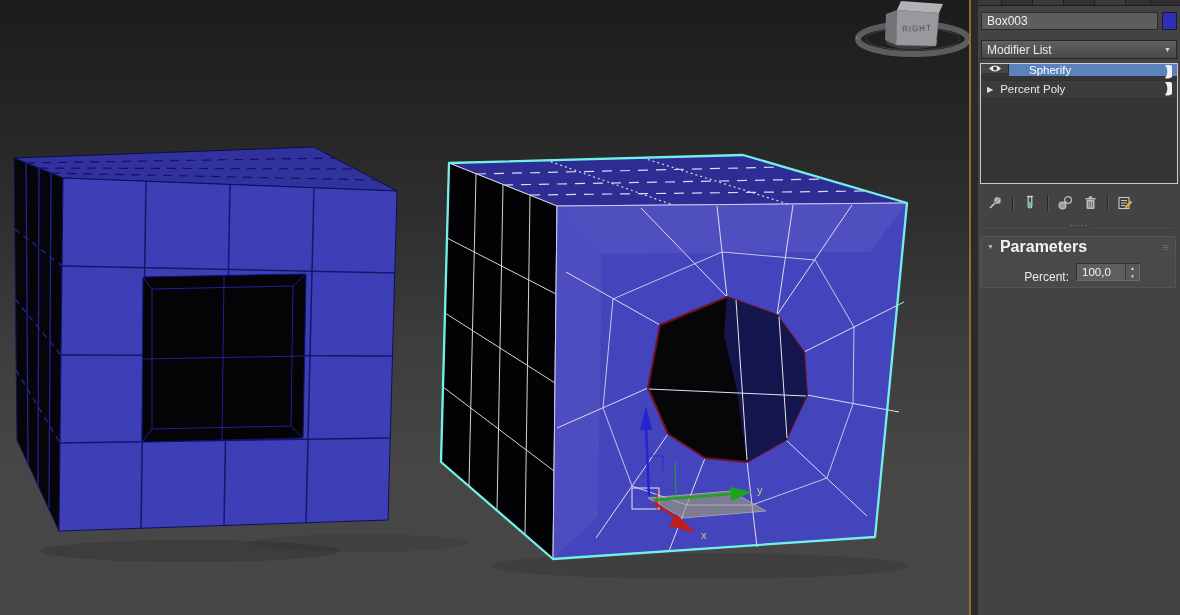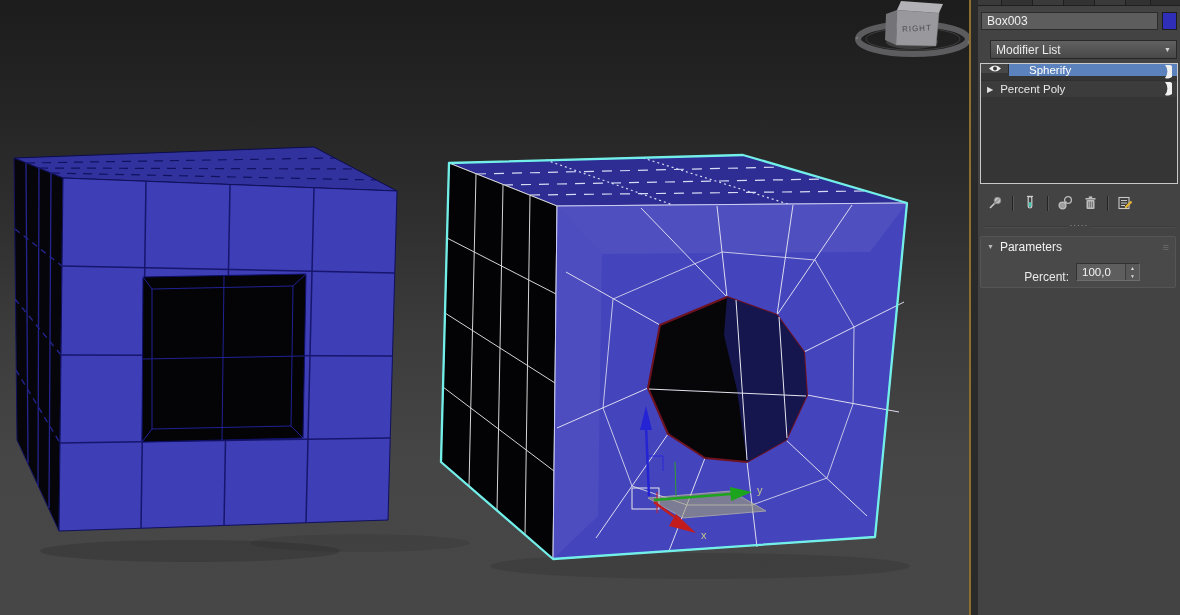--- a/index.html
+++ b/index.html
@@ -24,21 +24,21 @@
   .tabs-sliver .tab.t1{width:23px;}
   .tabs-sliver .tab.t2{width:30px;background:#323232;}
   .tabs-sliver .tab.t3{width:30px;}
   .tabs-sliver .tab.t4{width:30px;background:#323232;}
   .tabs-sliver .tab.t5{width:30px;}
   .tabs-sliver .tab.t6{width:24px;background:#323232;}
   .name-row{margin:6px 3px 0 3px;display:flex;gap:4px;}
   .name-field{flex:1;height:16px;background:#5d5d5d;border:1px solid #2b2b2b;color:#efefef;
     font-size:12px;line-height:16px;padding:0 5px;}
   .color-swatch{width:13px;height:16px;background:#2e2eb8;border:1px solid #1c1c1c;}
-  .modifier-list-row{margin:10px 3px 0 12px;height:17px;border:1px solid #282828;
+  .modifier-list-row{margin:10px 3px 0 3px;height:17px;border:1px solid #282828;
     background:linear-gradient(#616161,#484848);display:flex;align-items:center;
     justify-content:space-between;padding:0 5px;color:#eaeaea;}
   .dd-arrow{font-size:7px;color:#d5d5d5;}
   .stack-box{margin:4px 2px 0 2px;height:119px;background:#353535;border:1px solid #c9c9c9;}
   .stack-row{display:flex;height:16px;align-items:flex-start;position:relative;}
   .eye-cell{width:27px;background:#474747;border-right:1px solid #2c2c2c;display:flex;
     align-items:center;justify-content:center;}
   .row-label-wrap{flex:1;background:#5b82bd;color:#ffffff;font-size:11.5px;display:flex;
     align-items:center;padding-left:20px;position:relative;}
   .stack-row.plain{background:#3c3c3c;border-top:1px solid #303030;color:#e8e8e8;
@@ -47,21 +47,21 @@
   .crescent{position:absolute;right:5px;top:1px;}
   .stack-toolbar{margin-top:8px;height:22px;display:flex;align-items:center;padding-left:9px;gap:9px;}
   .tb-sep{width:1px;height:15px;background:#242424;box-shadow:1px 0 0 #565656;}
   .tb-icon{display:block;cursor:pointer;}
   .hsep{margin:8px 5px 0 5px;display:flex;align-items:center;gap:3px;height:8px;}
   .hsep .hline{flex:1;border-top:1px solid #3a3a3a;box-shadow:0 1px 0 #4d4d4d;}
   .hsep .grip-dots{font-size:8px;color:#9a9a9a;letter-spacing:1px;line-height:8px;}
   .rollout{margin:6px 4px 0 2px;background:#494949;border:1px solid #555555;border-radius:2px;}
   .rollout-header{height:19px;display:flex;align-items:center;padding:0 6px;gap:6px;}
   .rollout-tri{font-size:7px;color:#bbbbbb;}
-  .rollout-title{font-weight:normal;font-size:12px;color:#f2f2f2;}
+  .rollout-title{font-weight:bold;font-size:16px;color:#f2f2f2;}
   .rollout-grip{margin-left:auto;color:#6e6e6e;font-size:11px;}
   .rollout-body{height:31px;display:flex;align-items:center;}
   .param-label{width:88px;text-align:right;padding-right:7px;color:#eaeaea;margin-top:10px;}
   .spin-field{display:flex;width:62px;height:16px;background:#5e5e5e;
     border-top:1px solid #323232;border-left:1px solid #323232;
     border-bottom:1px solid #6d6d6d;border-right:1px solid #6d6d6d;}
   .spin-value{flex:1;font-size:11.5px;color:#f2f2f2;line-height:16px;padding-left:5px;}
   .spinner{width:13px;display:flex;flex-direction:column;border-left:1px solid #3c3c3c;background:#585858;}
   .spinner span{height:8px;display:flex;align-items:center;justify-content:center;
     font-size:5px;color:#d8d8d8;cursor:pointer;}

